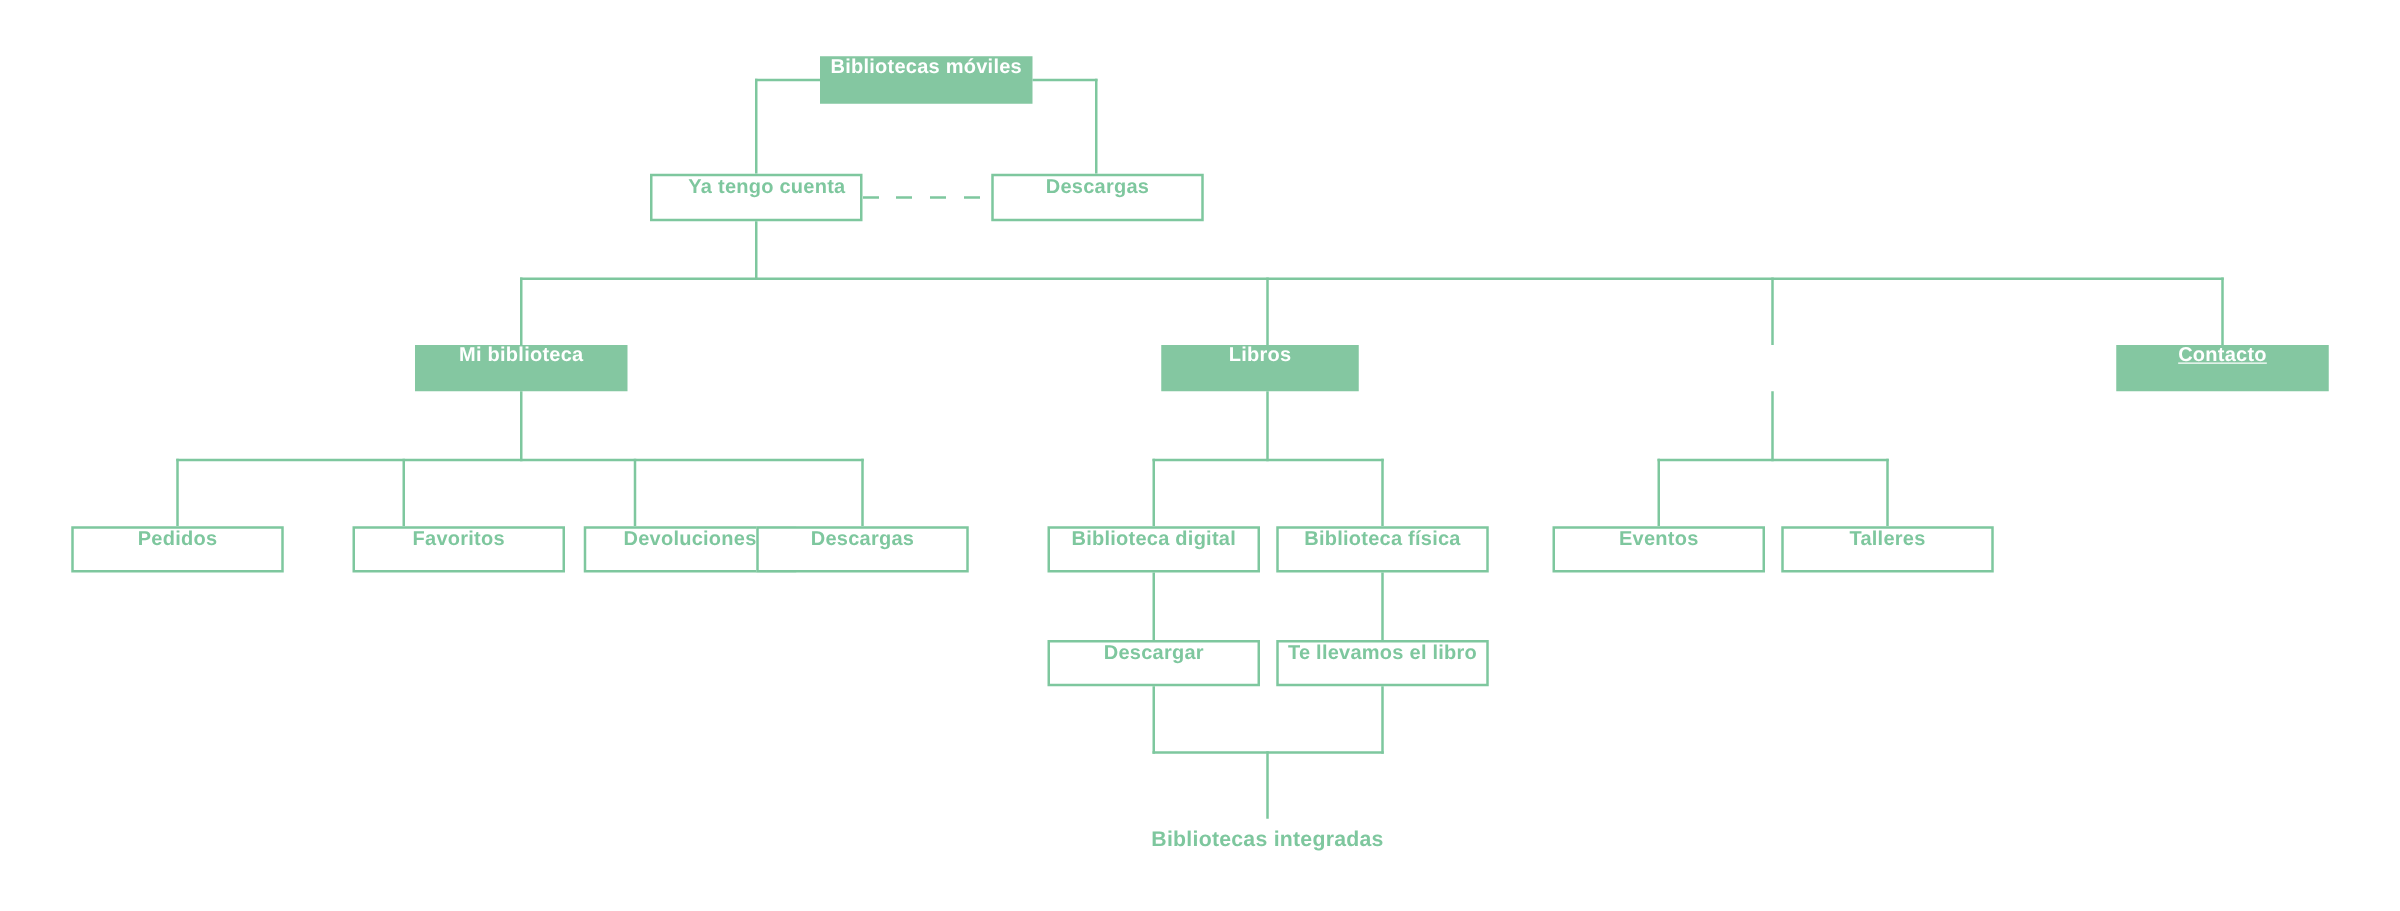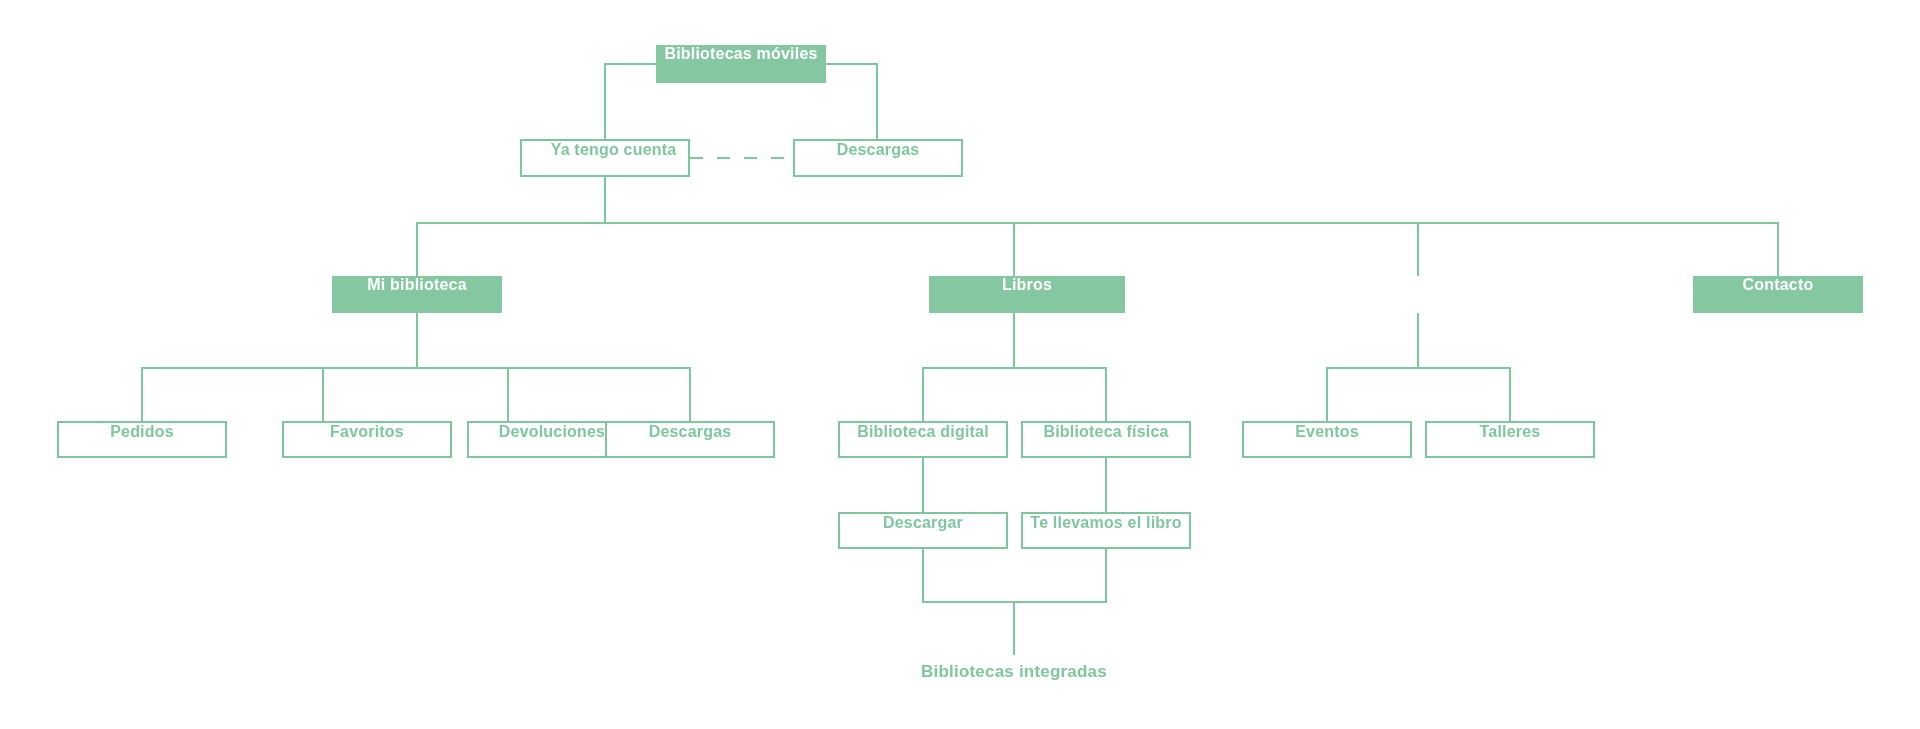--- a/index.html
+++ b/index.html
@@ -68,24 +68,24 @@
   <div class="vline" style="left:604px;top:177px;height:46px;"></div>
   <div class="hline" style="left:416px;top:222px;width:1363px;"></div>
   <div class="vline" style="left:416px;top:222px;height:54px;"></div>
   <div class="vline" style="left:1013px;top:222px;height:54px;"></div>
   <div class="vline" style="left:1417px;top:222px;height:54px;"></div>
   <div class="vline" style="left:1777px;top:222px;height:54px;"></div>
 
   <div class="box filled" style="left:332px;top:276px;width:170px;height:37px;">
     <span>Mi biblioteca</span>
   </div>
-  <div class="box filled" style="left:929px;top:276px;width:196px;height:37px;">
+  <div class="box filled" style="left:929px;top:276px;width:158px;height:37px;">
     <span>Libros</span>
   </div>
-  <div class="box filled" style="left:1693px;top:276px;width:170px;height:37px;">
+  <div class="box filled" style="left:1693px;top:276px;width:170px;height:37px;text-decoration:underline;">
     <span>Contacto</span>
   </div>
 
   <div class="vline" style="left:416px;top:313px;height:56px;"></div>
   <div class="hline" style="left:141px;top:367px;width:550px;"></div>
   <div class="vline" style="left:141px;top:367px;height:54px;"></div>
   <div class="vline" style="left:322px;top:367px;height:54px;"></div>
   <div class="vline" style="left:507px;top:367px;height:54px;"></div>
   <div class="vline" style="left:689px;top:367px;height:54px;"></div>
 

